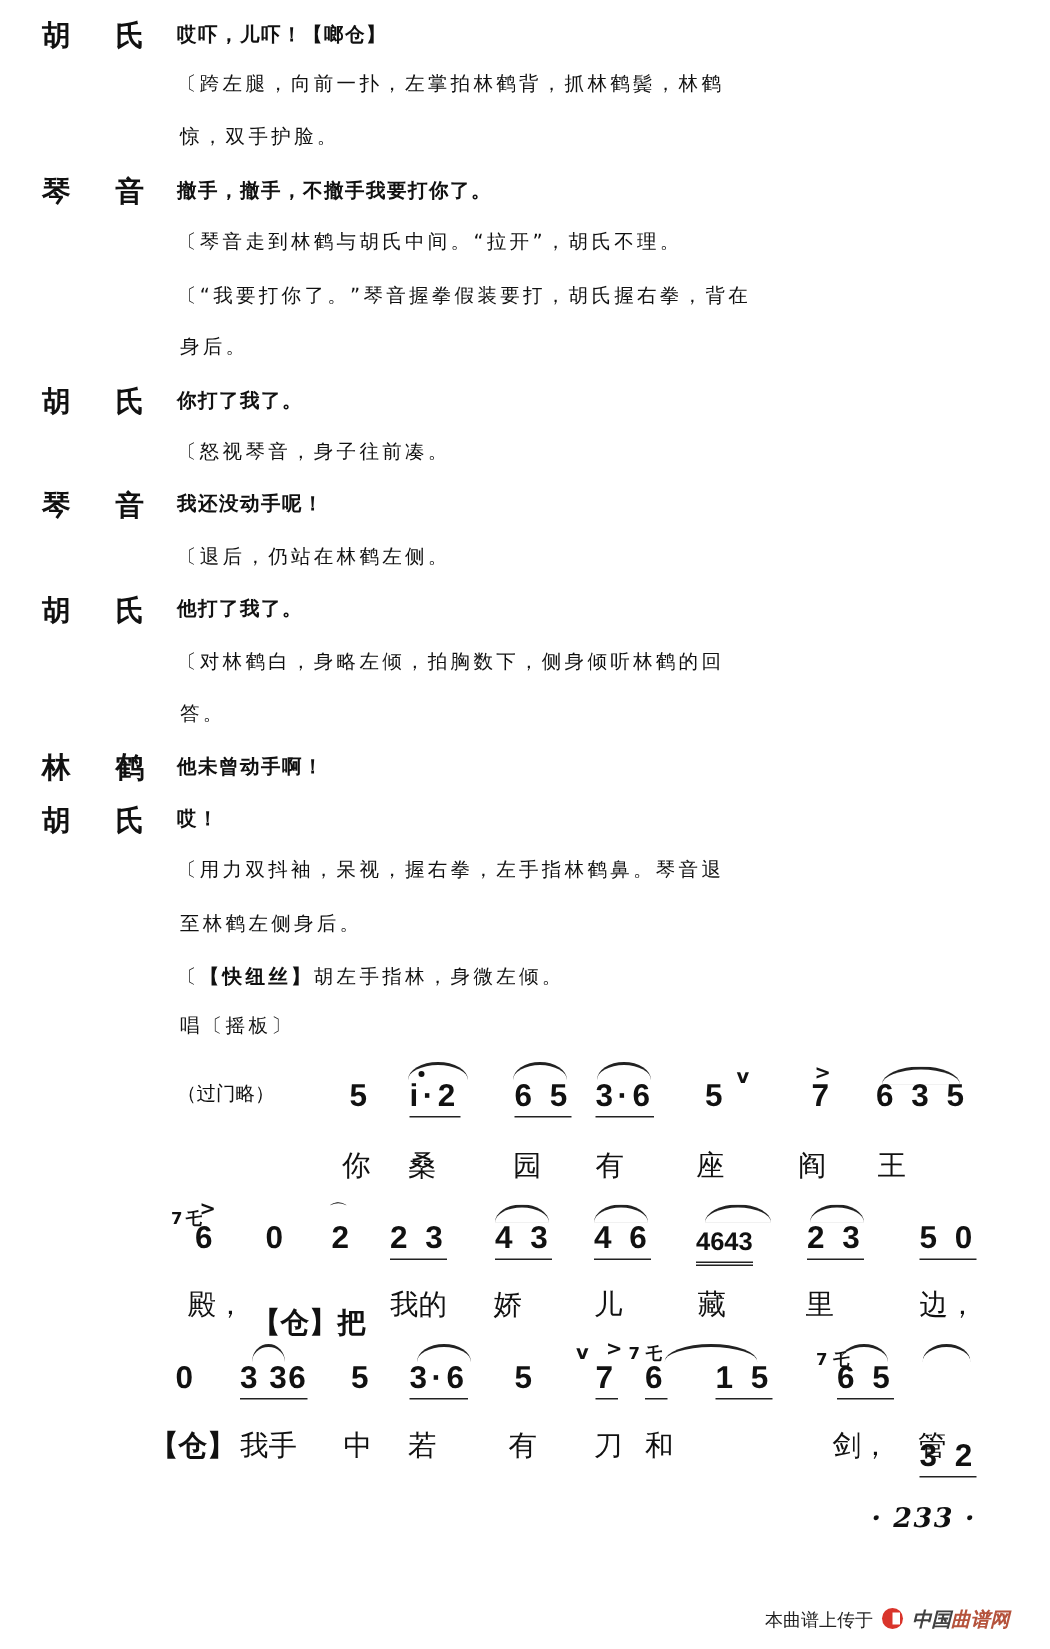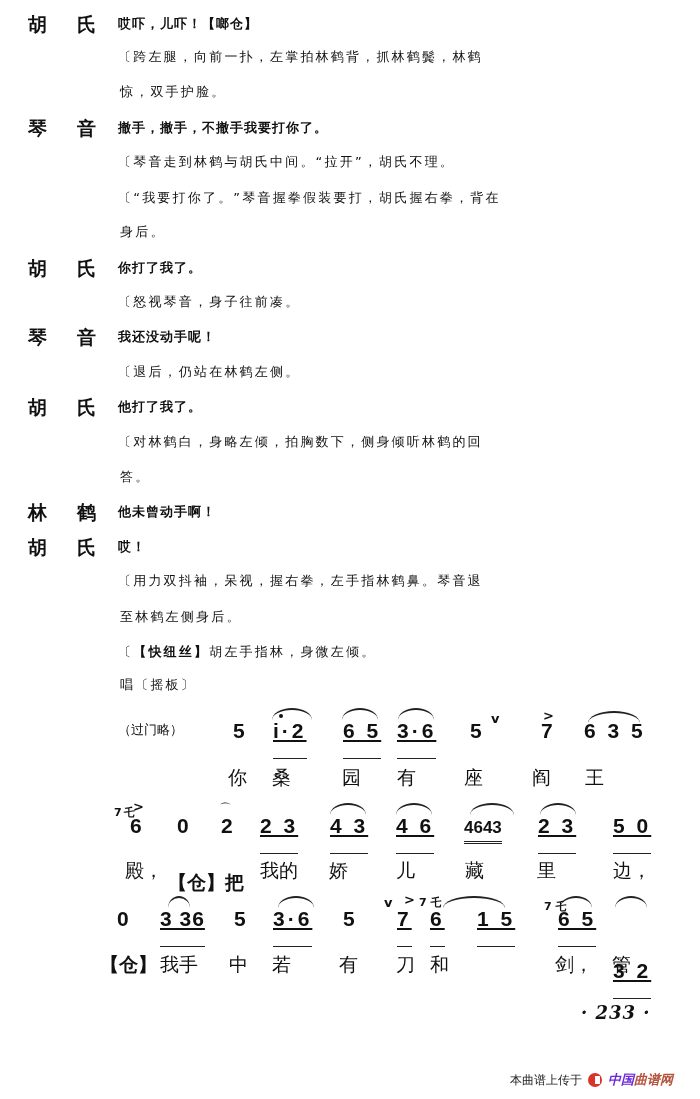--- a/index.html
+++ b/index.html
@@ -21,46 +21,46 @@
     .stage { left: 118px; letter-spacing: 2.2px; }
     .stage.cont { left: 120px; }
     .bold { font-weight: bold; }
     .n {
       position: absolute; font-family: "Liberation Sans", sans-serif; font-weight: bold;
       font-size: 21px; line-height: 24px; white-space: nowrap; letter-spacing: 3px;
     }
     .ly {
       position: absolute; font-size: 19px; line-height: 24px; white-space: nowrap;
     }
-    .ul { border-bottom: 1.5px solid #222; padding-bottom: 15px; text-decoration: underline; }
+    .ul { border-bottom: 1.5px solid #222; padding-bottom: 1px; }
     .dul { border-bottom: 3px double #222; padding-bottom: 1px; }
     .arc {
       position: absolute; height: 10px; border-top: 2px solid #222;
       border-radius: 50% 50% 0 0 / 100% 100% 0 0;
     }
     .mark { position: absolute; font-size: 13px; font-weight: bold; line-height: 13px; }
     .dot-above { position: absolute; width: 4px; height: 4px; border-radius: 50%; background: #111; }
     .ferm { position: absolute; font-size: 13px; line-height: 13px; }
     .page-num {
       position: absolute; left: 581px; top: 1002px; font-family: "DejaVu Serif", serif;
       font-style: italic; font-weight: bold; font-size: 18px; letter-spacing: 1px;
     }
     .footer {
       position: absolute; left: 510px; top: 1072px; font-size: 12px; line-height: 16px;
-      display: flex; align-items: center; gap: 6px; color: #222;
+      display: flex; align-items: flex-start; gap: 6px; color: #222;
     }
     .logo-mark {
       display: inline-block; width: 14px; height: 14px; border-radius: 50%;
       background: #d9342b; position: relative;
     }
     .logo-mark::after {
       content: ""; position: absolute; left: 7px; top: 3px; width: 5px; height: 8px;
       background: #fff;
     }
-    .logo-zg { font-weight: bold; font-style: italic; color: #6d28d9; font-size: 13px; }
+    .logo-zg { font-weight: bold; font-style: italic; color: #404040; font-size: 13px; }
     .logo-qp { font-weight: bold; font-style: italic; color: #b5533c; font-size: 13px; }
   </style>
 </head>
 <body>
 
 <div>
   <div class="speaker" style="top:12px"><span>胡</span><span>氏</span></div>
   <div class="line dialog" style="top:12px"><span>哎吓，儿吓！</span><span>【啷仓】</span></div>
 </div>
 <div class="line stage" style="top:45px">〔跨左腿，向前一扑，左掌拍林鹤背，抓林鹤鬓，林鹤</div>

